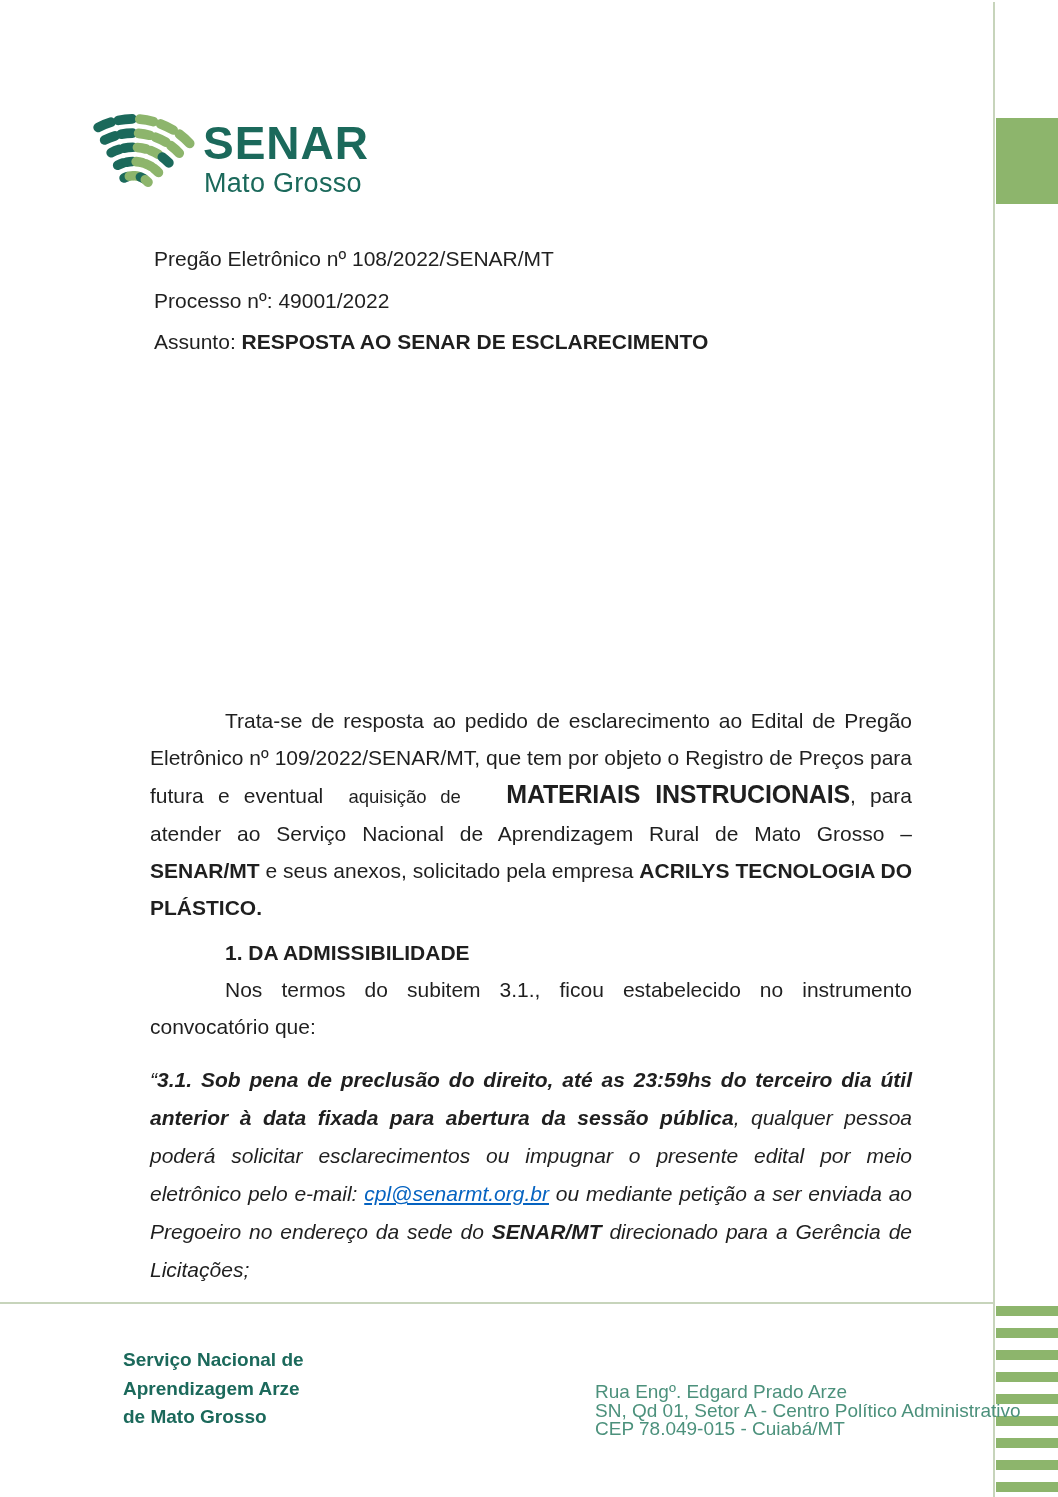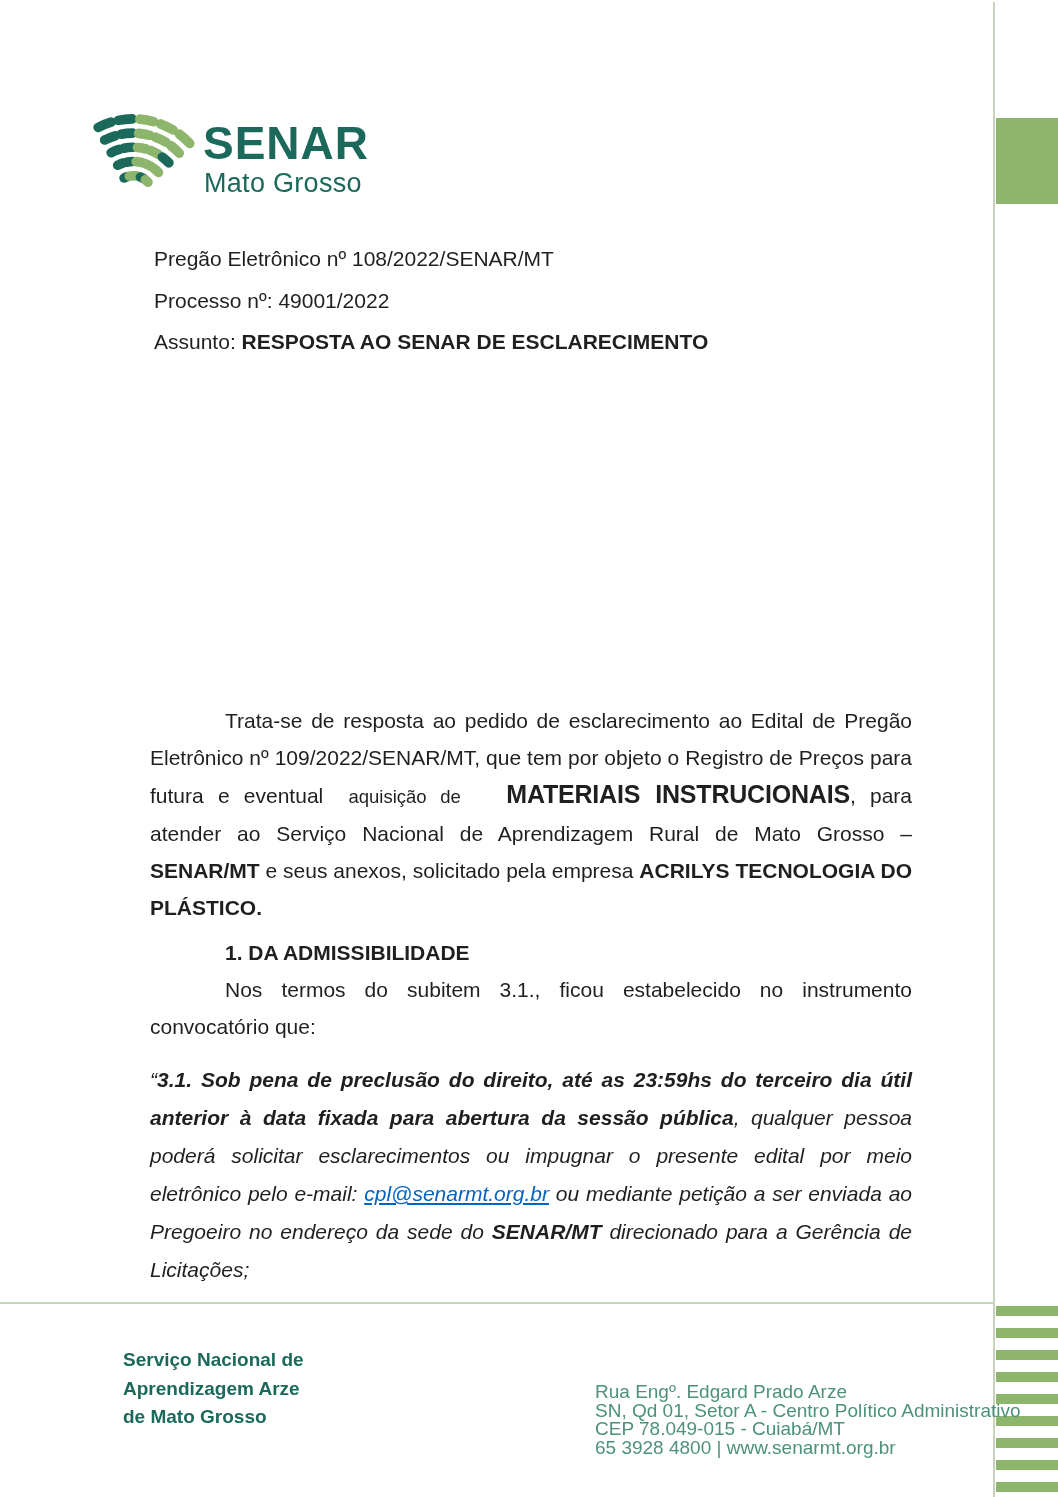--- a/index.html
+++ b/index.html
@@ -115,16 +115,15 @@
   <div class="f-org">
     <div>Serviço Nacional de</div>
     <div>Aprendizagem Arze</div>
     <div>de Mato Grosso</div>
   </div>
 
   <div class="f-addr">
     <div>Rua Engº. Edgard Prado Arze</div>
     <div>SN, Qd 01, Setor A - Centro Político Administrativo</div>
     <div>CEP 78.049-015 - Cuiabá/MT</div>
-    <div>65 3928 4800 | www.senarmt.org.br</div>
   </div>
 
 </div>
 
 </body></html>

